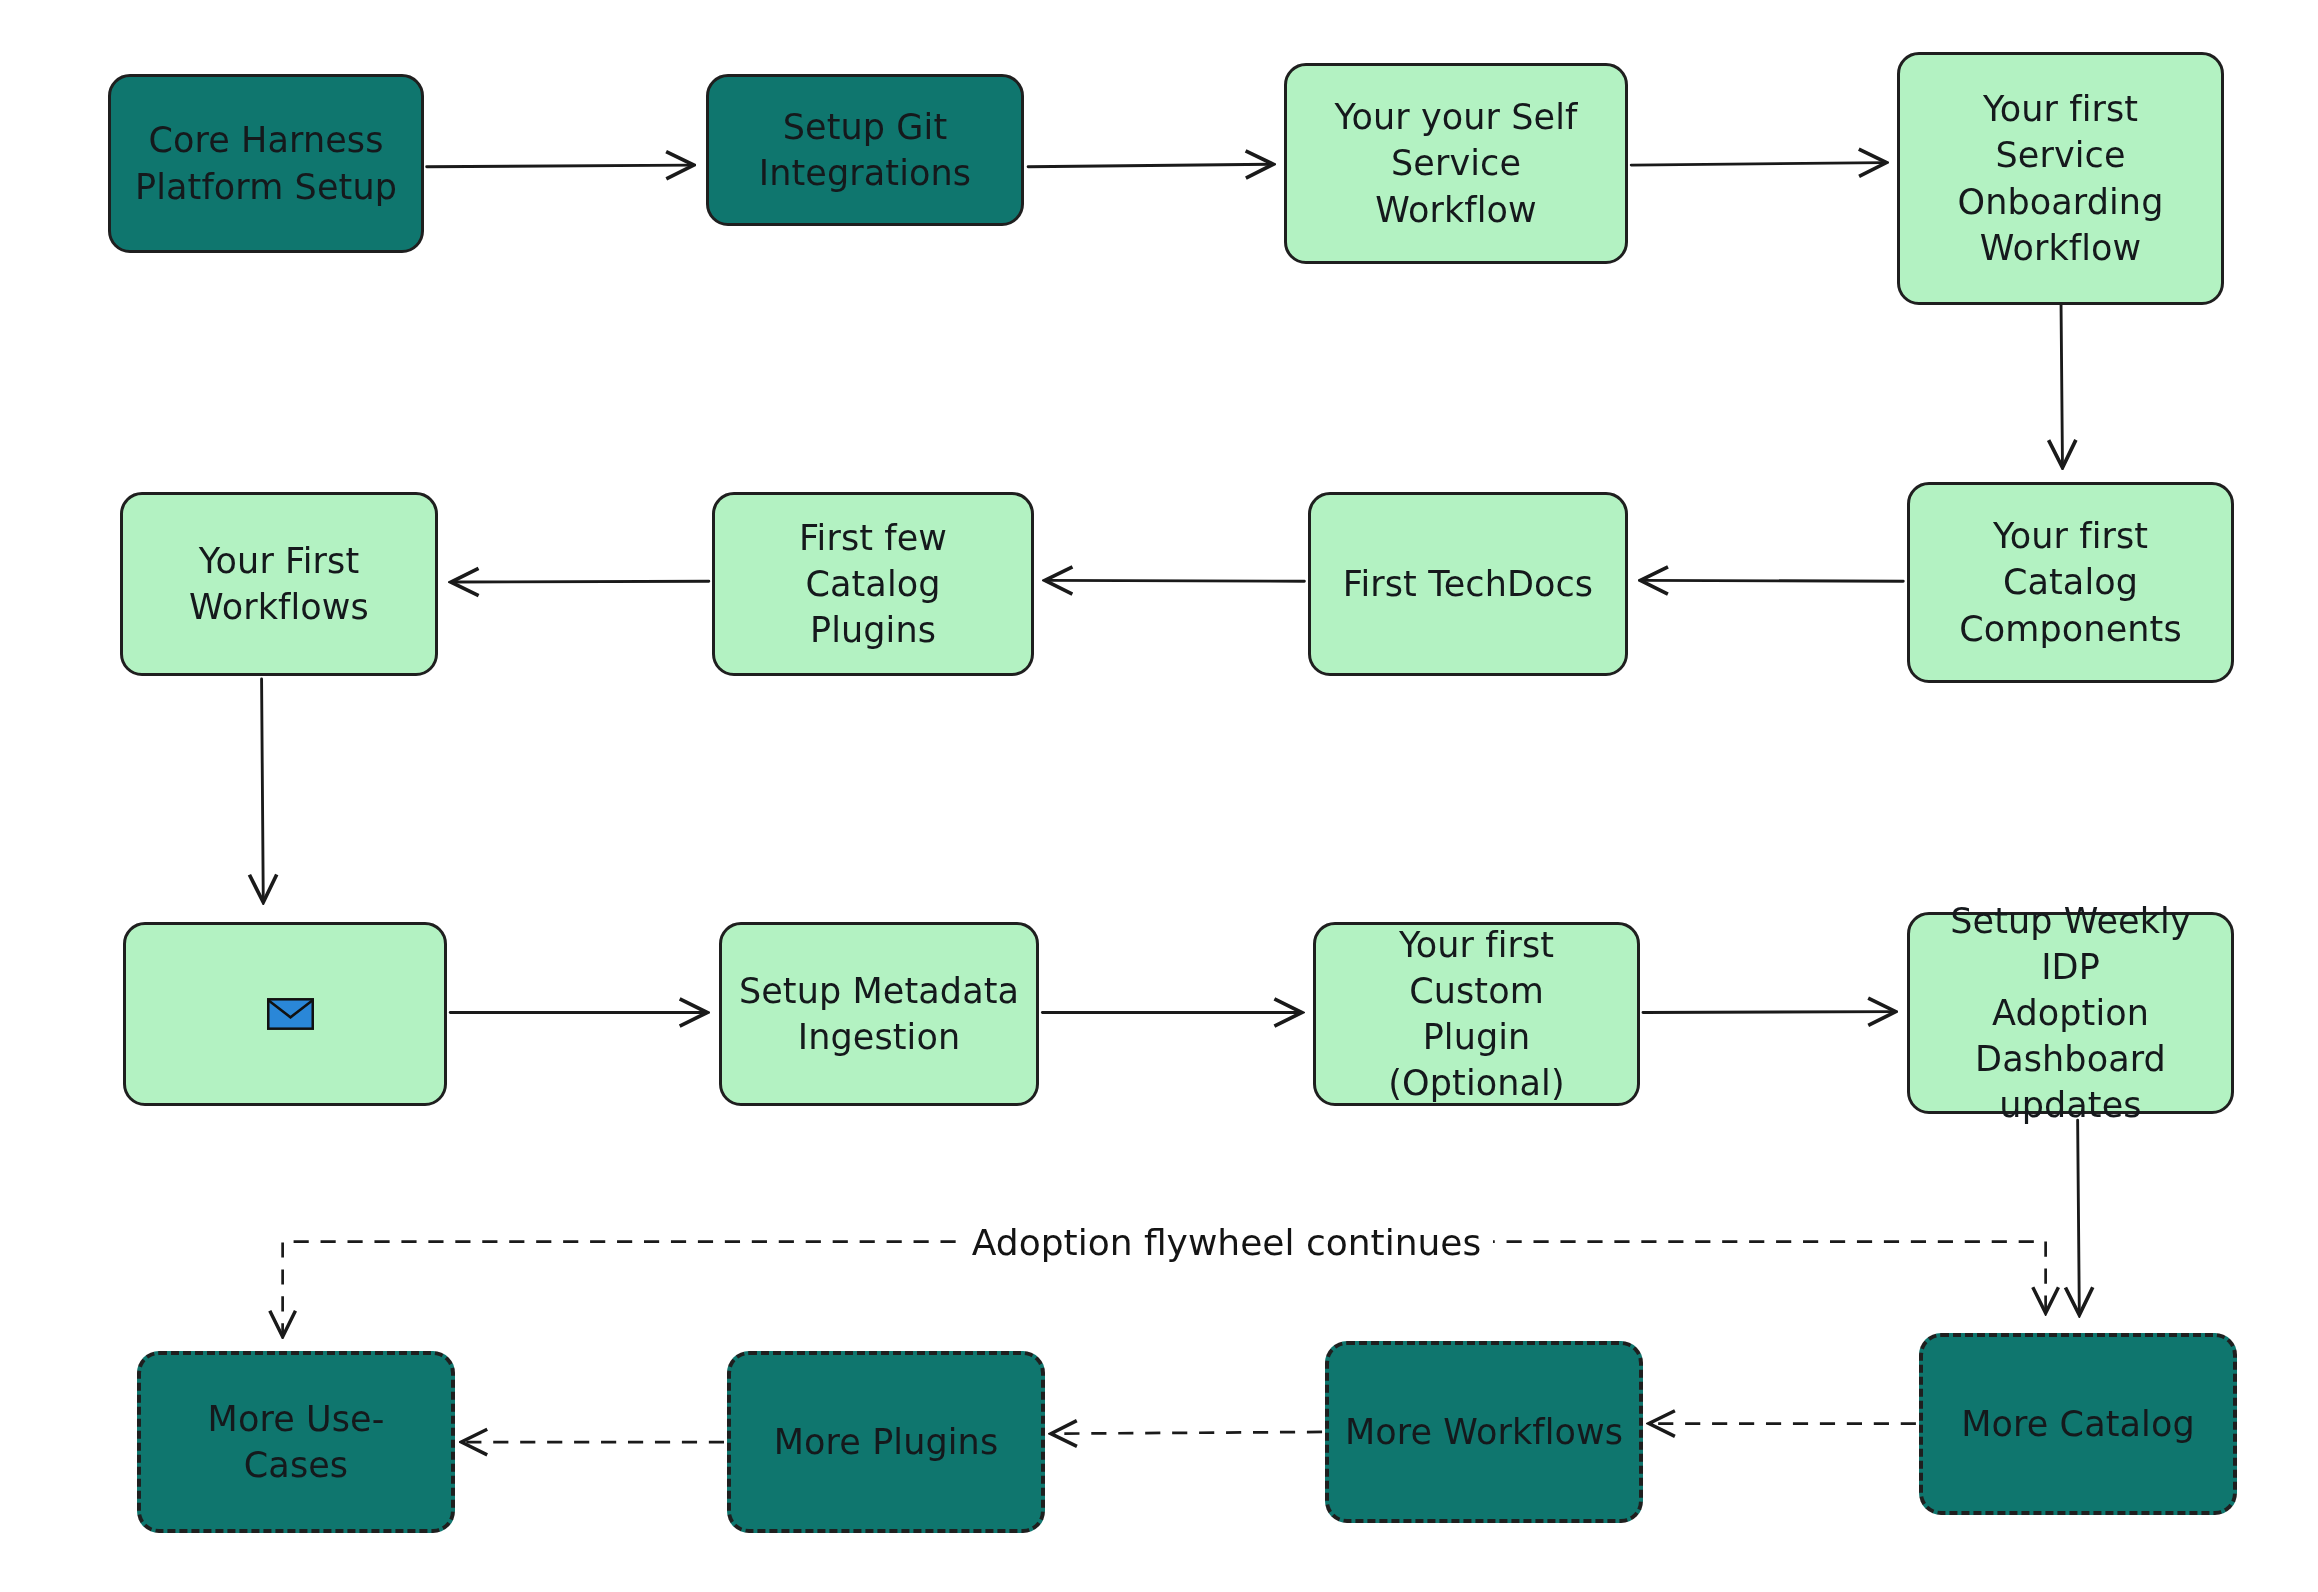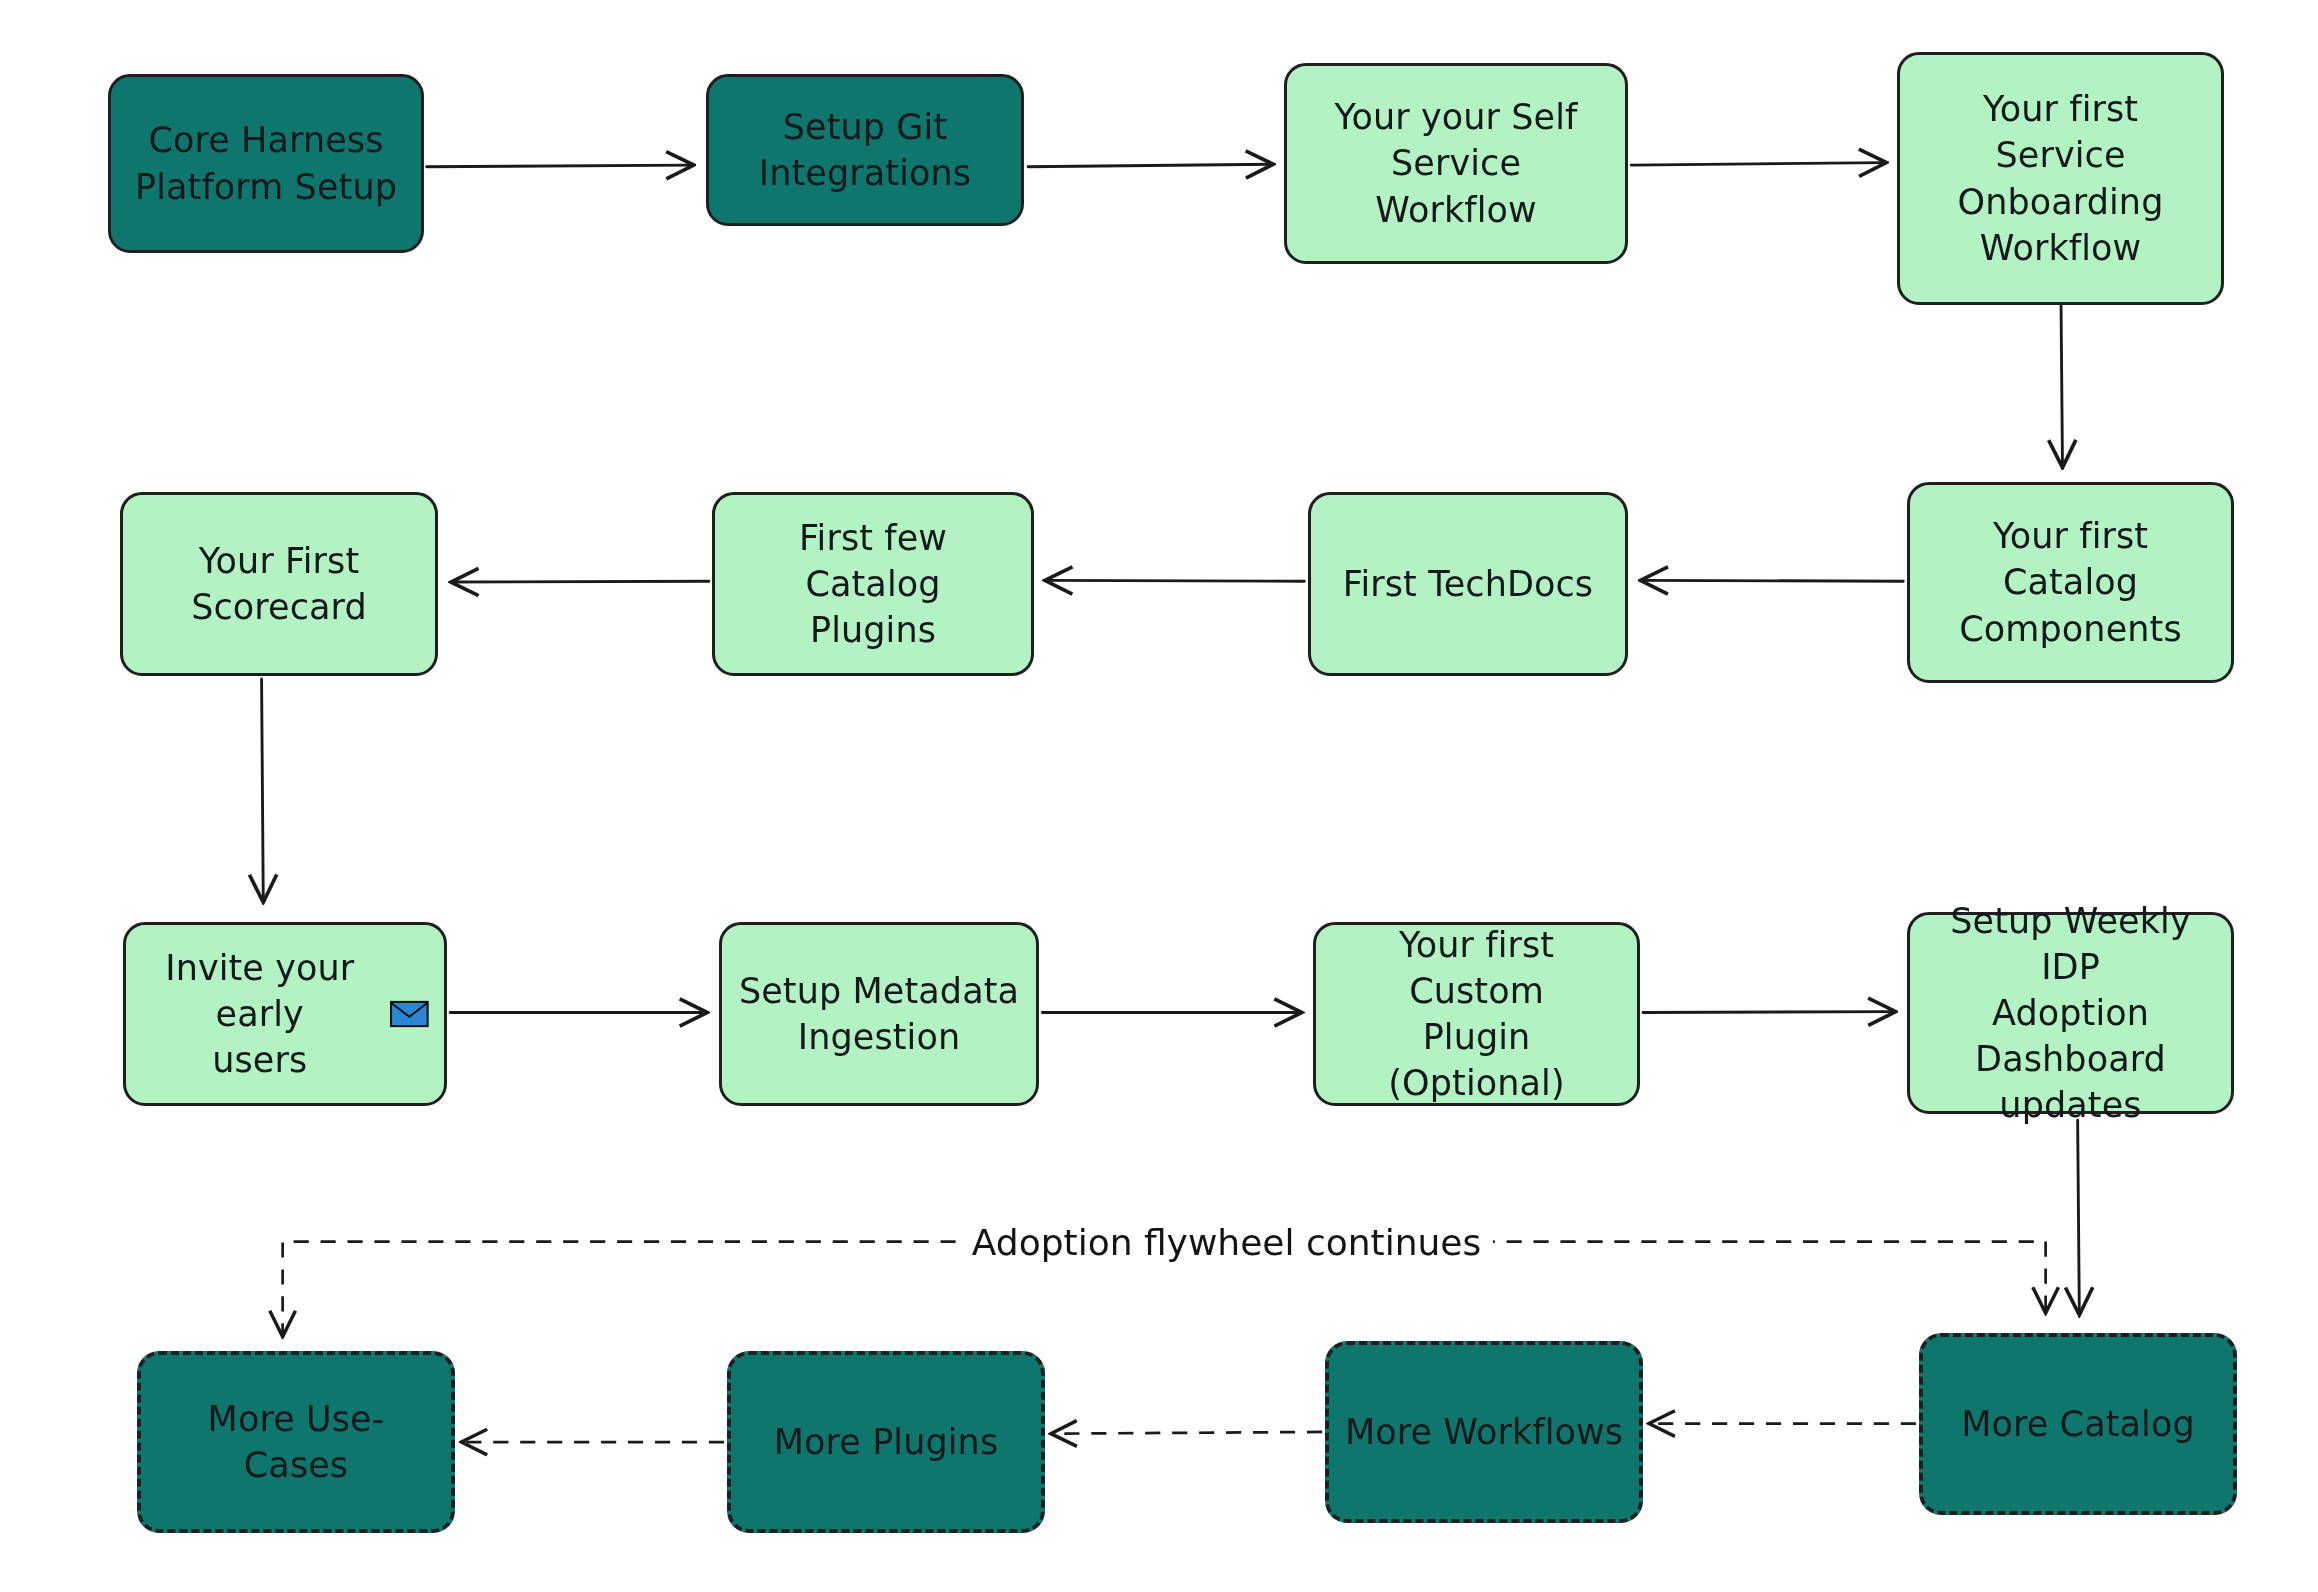--- a/index.html
+++ b/index.html
@@ -120,36 +120,34 @@
       <div class="node green" style="left: 1284px; top: 63px; width: 344px; height: 201px;">
         <span class="node-label">Your your Self Service
 Workflow</span>
       </div>
       <div class="node green" style="left: 1897px; top: 52px; width: 327px; height: 253px;">
         <span class="node-label">Your first Service
 Onboarding
 Workflow</span>
       </div>
       <div class="node green" style="left: 120px; top: 492px; width: 318px; height: 184px;">
-        <span class="node-label">Your First Scorecard</span>
+        <span class="node-label">Your First Workflows</span>
       </div>
       <div class="node green" style="left: 712px; top: 492px; width: 322px; height: 184px;">
         <span class="node-label">First few Catalog
 Plugins</span>
       </div>
       <div class="node green" style="left: 1308px; top: 492px; width: 320px; height: 184px;">
         <span class="node-label">First TechDocs</span>
       </div>
       <div class="node green" style="left: 1907px; top: 482px; width: 327px; height: 201px;">
         <span class="node-label">Your first Catalog
 Components</span>
       </div>
       <div class="node green" style="left: 123px; top: 922px; width: 324px; height: 184px;">
-        <span class="node-label">Invite your early
-users</span>
         <svg class="envelope" viewBox="0 0 56 38">
           <rect x="1.5" y="1.5" width="53" height="35" fill="#2a87d8" stroke="#111" stroke-width="3"></rect>
           <path d="M 2 3 L 28 23 L 54 3" fill="none" stroke="#111" stroke-width="3"></path>
         </svg>
       </div>
       <div class="node green" style="left: 719px; top: 922px; width: 320px; height: 184px;">
         <span class="node-label">Setup Metadata
 Ingestion</span>
       </div>
       <div class="node green" style="left: 1313px; top: 922px; width: 327px; height: 184px;">

